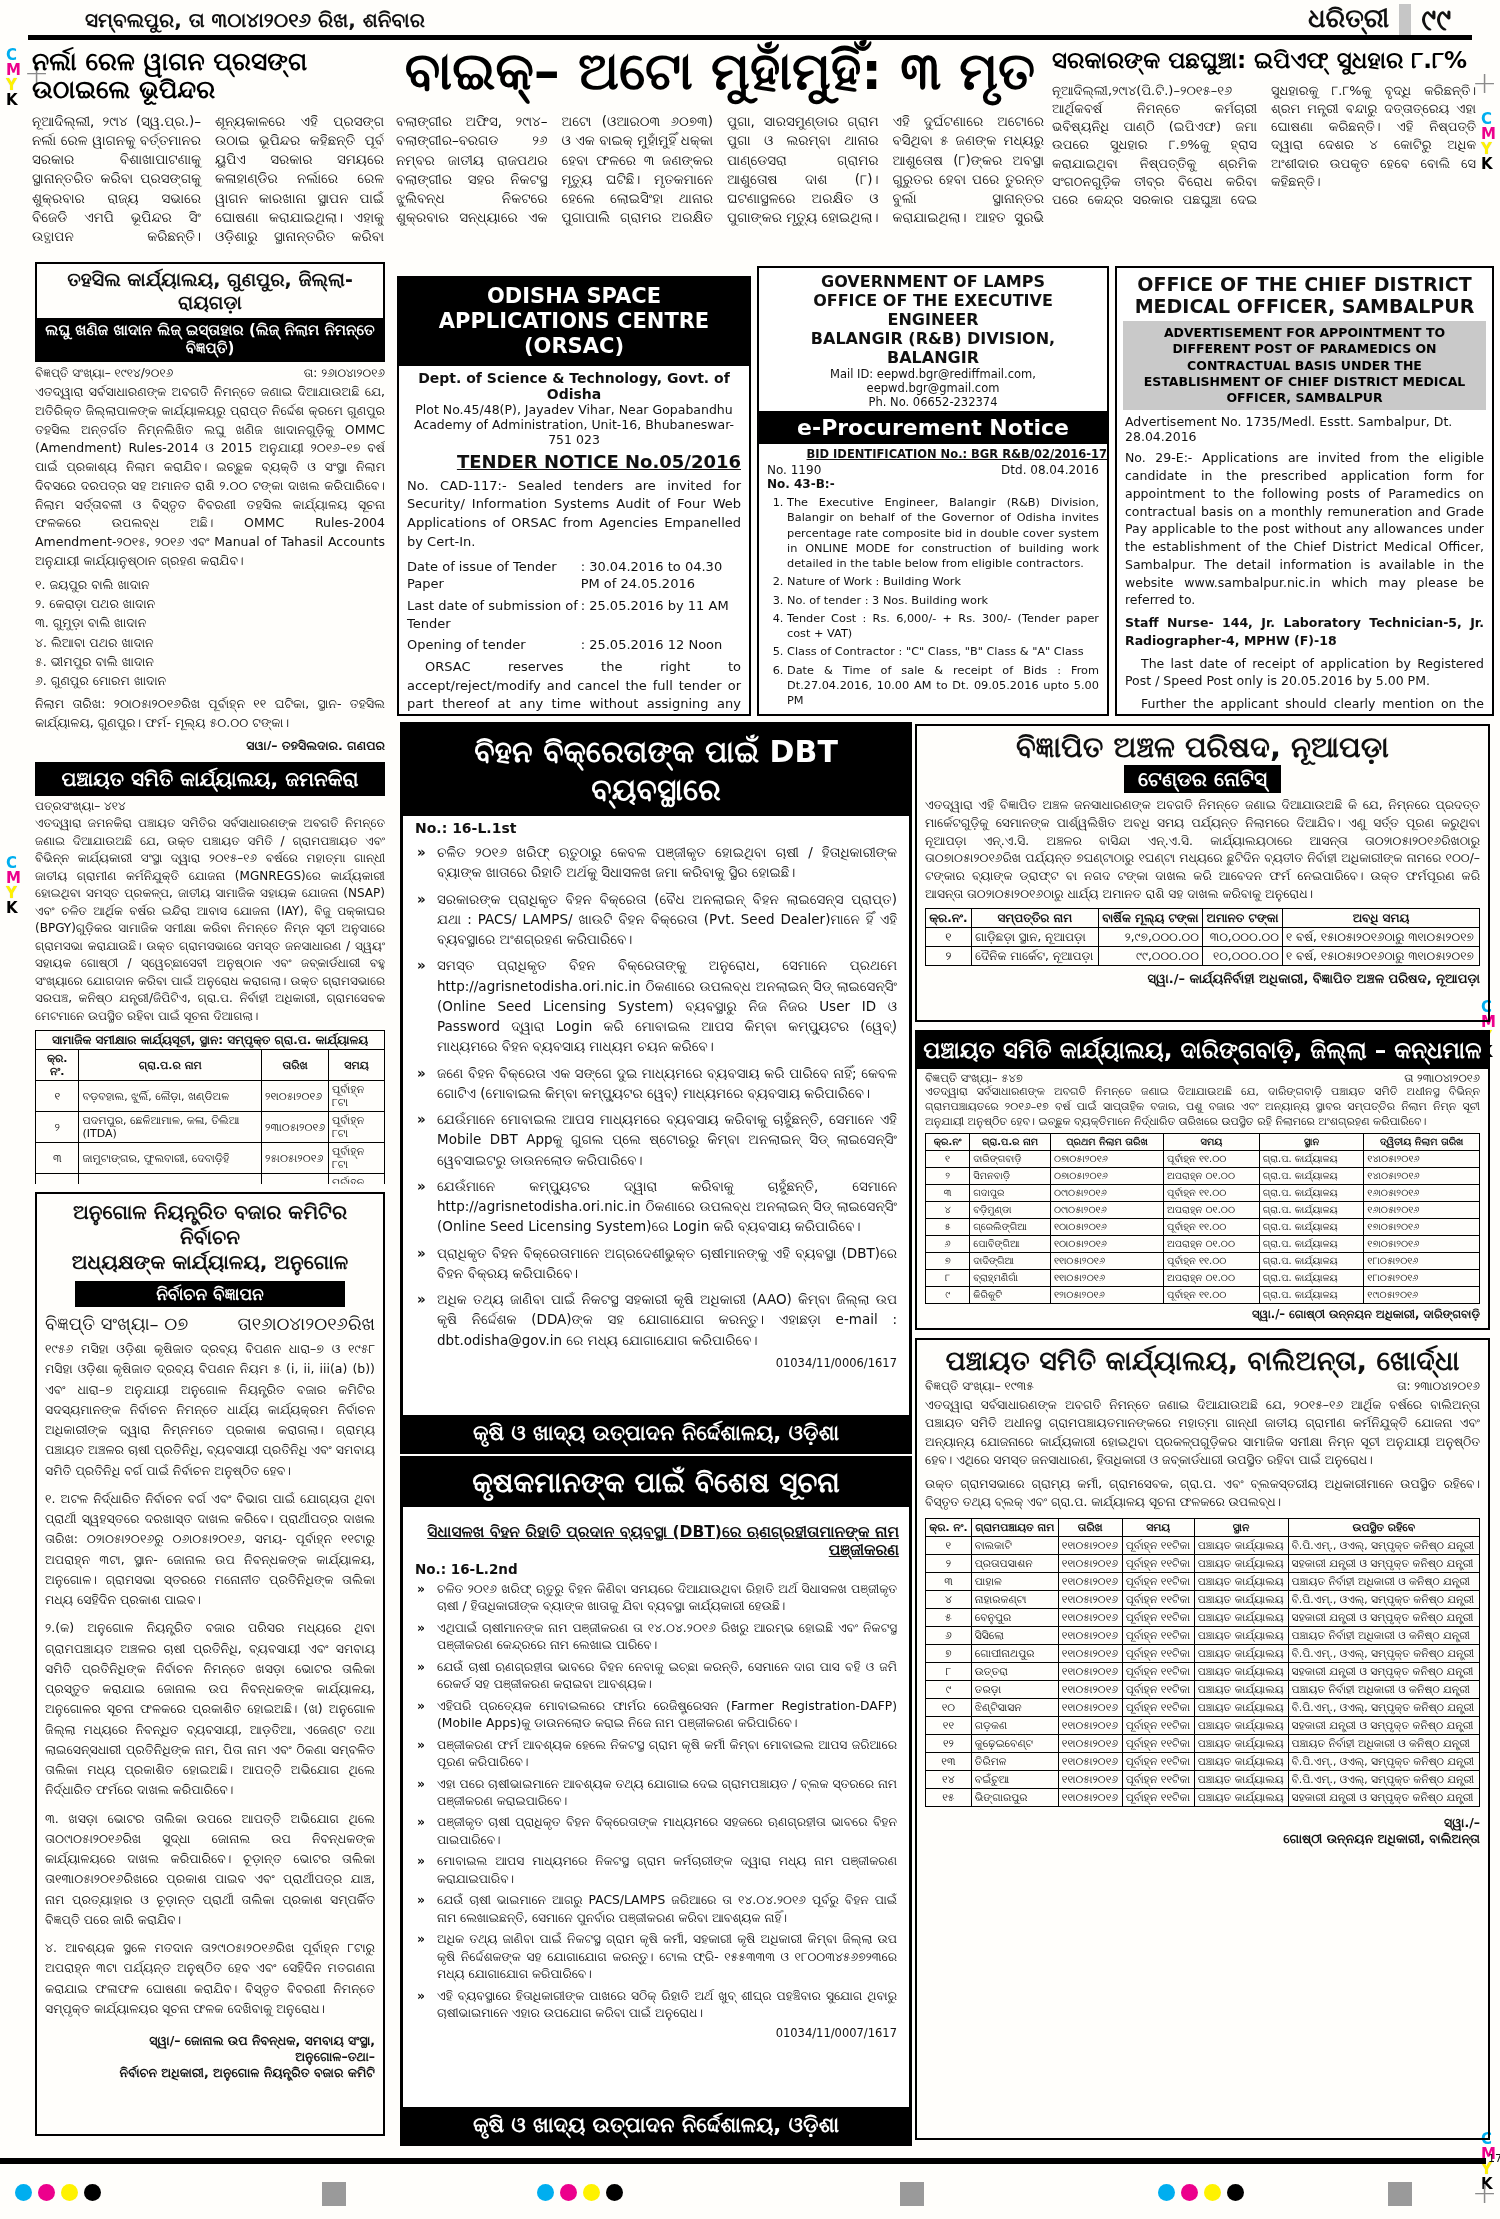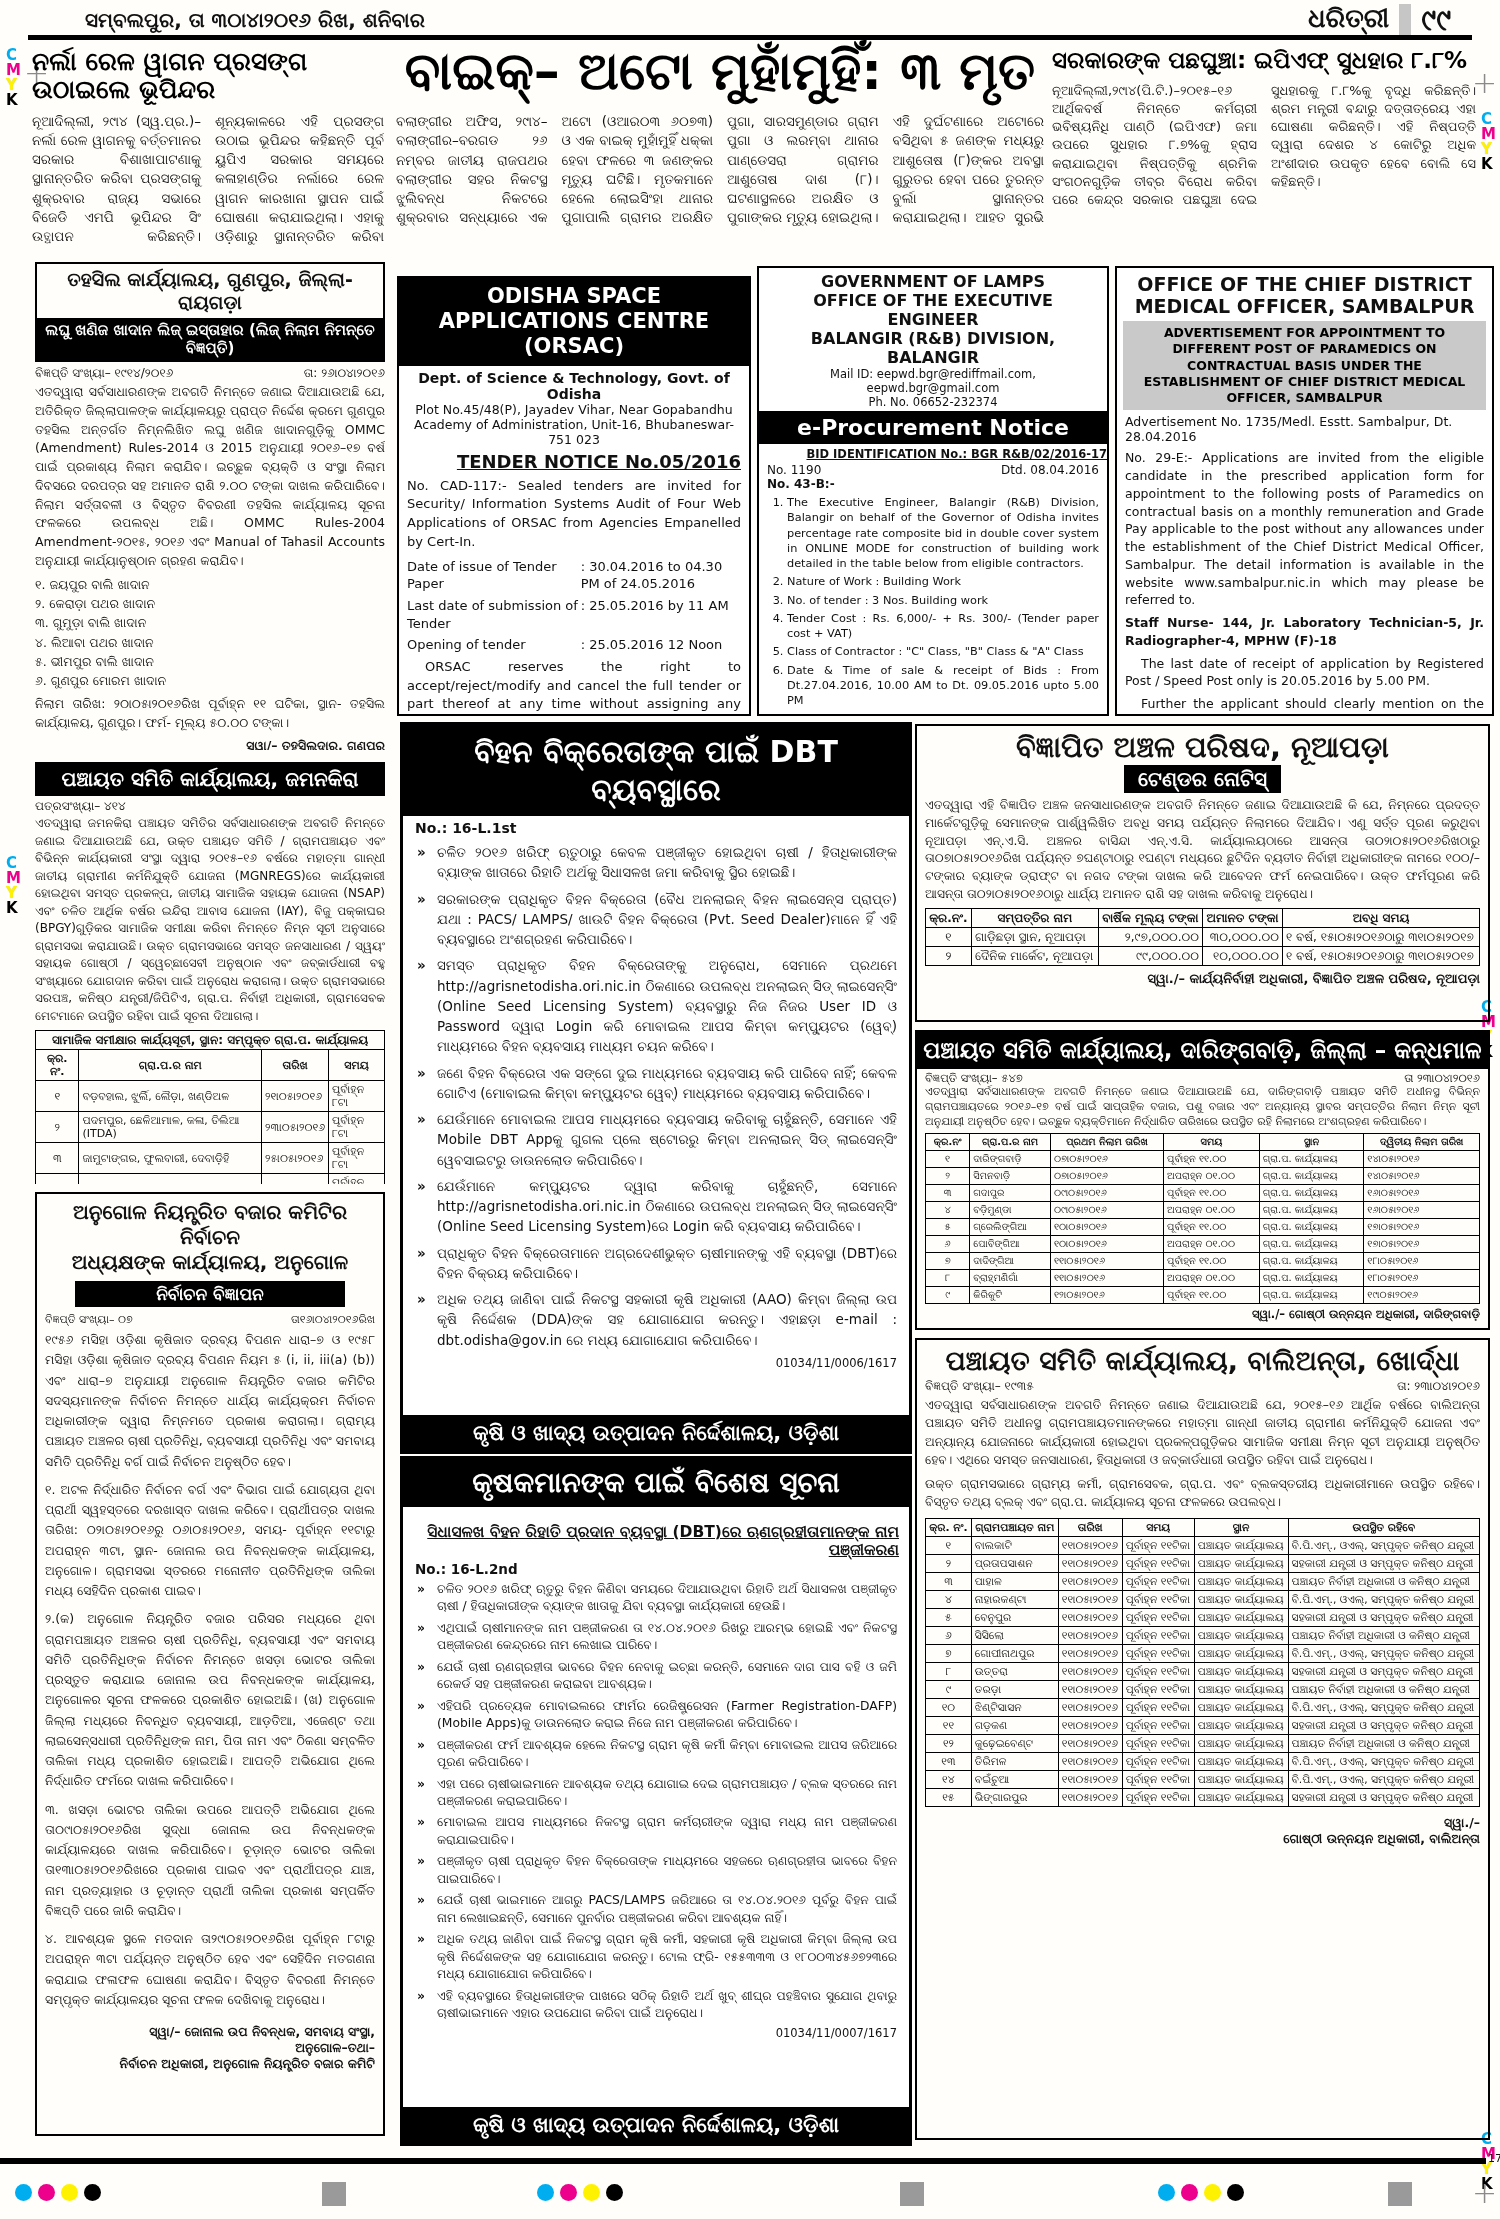--- a/index.html
+++ b/index.html
@@ -235,21 +235,21 @@
         </tr>
         </tbody>
     </table>
 
   </div>
 
   <div class="abs" style="left:35px;top:1192px;width:350px;height:944px;border:2px solid #000;padding:6px 8px;box-sizing:border-box;overflow:hidden;">
     <div class="ctr b" style="font-size:20px;line-height:1.25;">ଅନୁଗୋଳ ନିୟନ୍ତ୍ରିତ ବଜାର କମିଟିର ନିର୍ବାଚନ</div>
     <div class="ctr b" style="font-size:20px;line-height:1.25;">ଅଧ୍ୟକ୍ଷଙ୍କ କାର୍ଯ୍ୟାଳୟ, ଅନୁଗୋଳ</div>
     <div class="revbar" style="font-size:17px;padding:3px 0;margin:6px 30px;">ନିର୍ବାଚନ ବିଜ୍ଞାପନ</div>
-    <div class="metarow" style="font-size:11px;">
+    <div class="metarow" style="font-size:18px;">
       <span>ବିଜ୍ଞପ୍ତି ସଂଖ୍ୟା– ୦୭</span>
       <span>ତା୧୬ା୦୪ା୨୦୧୬ରିଖ</span>
     </div>
     <div class="just" style="font-size:12.5px;line-height:1.62;margin-top:4px;">୧୯୫୬ ମସିହା ଓଡ଼ିଶା କୃଷିଜାତ ଦ୍ରବ୍ୟ ବିପଣନ ଧାରା–୭ ଓ ୧୯୫୮ ମସିହା ଓଡ଼ିଶା କୃଷିଜାତ ଦ୍ରବ୍ୟ ବିପଣନ ନିୟମ ୫ (i, ii, iii(a) (b)) ଏବଂ ଧାରା–୭ ଅନୁଯାୟୀ ଅନୁଗୋଳ ନିୟନ୍ତ୍ରିତ ବଜାର କମିଟିର ସଦସ୍ୟମାନଙ୍କ ନିର୍ବାଚନ ନିମନ୍ତେ ଧାର୍ଯ୍ୟ କାର୍ଯ୍ୟକ୍ରମ ନିର୍ବାଚନ ଅଧିକାରୀଙ୍କ ଦ୍ୱାରା ନିମ୍ନମତେ ପ୍ରକାଶ କରାଗଲା। ଗ୍ରାମ୍ୟ ପଞ୍ଚାୟତ ଅଞ୍ଚଳର ଚାଷୀ ପ୍ରତିନିଧି, ବ୍ୟବସାୟୀ ପ୍ରତିନିଧି ଏବଂ ସମବାୟ ସମିତି ପ୍ରତିନିଧି ବର୍ଗ ପାଇଁ ନିର୍ବାଚନ ଅନୁଷ୍ଠିତ ହେବ।</div>
     <div class="just" style="font-size:12.5px;line-height:1.62;margin-top:8px;">୧.  ଅଟଳ ନିର୍ଦ୍ଧାରିତ ନିର୍ବାଚନ ବର୍ଗ ଏବଂ ବିଭାଗ ପାଇଁ ଯୋଗ୍ୟତା ଥିବା ପ୍ରାର୍ଥୀ ସ୍ୱହସ୍ତରେ ଦରଖାସ୍ତ ଦାଖଲ କରିବେ। ପ୍ରାର୍ଥୀପତ୍ର ଦାଖଲ ତାରିଖ: ୦୨ା୦୫ା୨୦୧୬ରୁ ୦୬ା୦୫ା୨୦୧୬, ସମୟ- ପୂର୍ବାହ୍ନ ୧୧ଟାରୁ ଅପରାହ୍ନ ୩ଟା, ସ୍ଥାନ- ଜୋନାଲ ଉପ ନିବନ୍ଧକଙ୍କ କାର୍ଯ୍ୟାଳୟ, ଅନୁଗୋଳ। ଗ୍ରାମସଭା ସ୍ତରରେ ମନୋନୀତ ପ୍ରତିନିଧିଙ୍କ ତାଲିକା ମଧ୍ୟ ସେହିଦିନ ପ୍ରକାଶ ପାଇବ।</div>
     <div class="just" style="font-size:12.5px;line-height:1.62;margin-top:8px;">୨.(କ)  ଅନୁଗୋଳ ନିୟନ୍ତ୍ରିତ ବଜାର ପରିସର ମଧ୍ୟରେ ଥିବା ଗ୍ରାମପଞ୍ଚାୟତ ଅଞ୍ଚଳର ଚାଷୀ ପ୍ରତିନିଧି, ବ୍ୟବସାୟୀ ଏବଂ ସମବାୟ ସମିତି ପ୍ରତିନିଧିଙ୍କ ନିର୍ବାଚନ ନିମନ୍ତେ ଖସଡ଼ା ଭୋଟର ତାଲିକା ପ୍ରସ୍ତୁତ କରାଯାଇ ଜୋନାଲ ଉପ ନିବନ୍ଧକଙ୍କ କାର୍ଯ୍ୟାଳୟ, ଅନୁଗୋଳର ସୂଚନା ଫଳକରେ ପ୍ରକାଶିତ ହୋଇଅଛି। (ଖ) ଅନୁଗୋଳ ଜିଲ୍ଲା ମଧ୍ୟରେ ନିବନ୍ଧିତ ବ୍ୟବସାୟୀ, ଆଡ଼ତିଆ, ଏଜେଣ୍ଟ ତଥା ଲାଇସେନ୍ସଧାରୀ ପ୍ରତିନିଧିଙ୍କ ନାମ, ପିତା ନାମ ଏବଂ ଠିକଣା ସମ୍ବଳିତ ତାଲିକା ମଧ୍ୟ ପ୍ରକାଶିତ ହୋଇଅଛି। ଆପତ୍ତି ଅଭିଯୋଗ ଥିଲେ ନିର୍ଦ୍ଧାରିତ ଫର୍ମରେ ଦାଖଲ କରିପାରିବେ।</div>
     <div class="just" style="font-size:12.5px;line-height:1.62;margin-top:8px;">୩.  ଖସଡ଼ା ଭୋଟର ତାଲିକା ଉପରେ ଆପତ୍ତି ଅଭିଯୋଗ ଥିଲେ ତା୦୯ା୦୫ା୨୦୧୬ରିଖ ସୁଦ୍ଧା ଜୋନାଲ ଉପ ନିବନ୍ଧକଙ୍କ କାର୍ଯ୍ୟାଳୟରେ ଦାଖଲ କରିପାରିବେ। ଚୂଡ଼ାନ୍ତ ଭୋଟର ତାଲିକା ତା୧୩ା୦୫ା୨୦୧୬ରିଖରେ ପ୍ରକାଶ ପାଇବ ଏବଂ ପ୍ରାର୍ଥୀପତ୍ର ଯାଞ୍ଚ, ନାମ ପ୍ରତ୍ୟାହାର ଓ ଚୂଡ଼ାନ୍ତ ପ୍ରାର୍ଥୀ ତାଲିକା ପ୍ରକାଶ ସମ୍ପର୍କିତ ବିଜ୍ଞପ୍ତି ପରେ ଜାରି କରାଯିବ।</div>
     <div class="just" style="font-size:12.5px;line-height:1.62;margin-top:8px;">୪.  ଆବଶ୍ୟକ ସ୍ଥଳେ ମତଦାନ ତା୨୯ା୦୫ା୨୦୧୬ରିଖ ପୂର୍ବାହ୍ନ ୮ଟାରୁ ଅପରାହ୍ନ ୩ଟା ପର୍ଯ୍ୟନ୍ତ ଅନୁଷ୍ଠିତ ହେବ ଏବଂ ସେହିଦିନ ମତଗଣନା କରାଯାଇ ଫଳାଫଳ ଘୋଷଣା କରାଯିବ। ବିସ୍ତୃତ ବିବରଣୀ ନିମନ୍ତେ ସମ୍ପୃକ୍ତ କାର୍ଯ୍ୟାଳୟର ସୂଚନା ଫଳକ ଦେଖିବାକୁ ଅନୁରୋଧ।</div>
     <div class="rt sig" style="font-size:12.5px;margin-top:14px;">ସ୍ୱା/– ଜୋନାଲ ଉପ ନିବନ୍ଧକ, ସମବାୟ ସଂସ୍ଥା,</div>
     <div class="rt sig" style="font-size:12.5px;">ଅନୁଗୋଳ–ତଥା–</div>
@@ -282,22 +282,22 @@
     <div class="ctr b urule" style="font-size:15.5px;padding:16px 10px 0 10px;">ସିଧାସଳଖ ବିହନ ରିହାତି ପ୍ରଦାନ ବ୍ୟବସ୍ଥା (DBT)ରେ ଋଣଗ୍ରହୀତାମାନଙ୍କ ନାମ ପଞ୍ଜୀକରଣ</div>
     <div style="padding:2px 12px;">
       <div class="b" style="font-size:13.5px;">No.: 16-L.2nd</div>
       <div>
           <div class="bullet just" style="font-size:12.3px;line-height:1.42;margin:4px 0;">ଚଳିତ ୨୦୧୬ ଖରିଫ୍ ଋତୁରୁ ବିହନ କିଣିବା ସମୟରେ ଦିଆଯାଉଥିବା ରିହାତି ଅର୍ଥ ସିଧାସଳଖ ପଞ୍ଜୀକୃତ ଚାଷୀ / ହିତାଧିକାରୀଙ୍କ ବ୍ୟାଙ୍କ ଖାତାକୁ ଯିବା ବ୍ୟବସ୍ଥା କାର୍ଯ୍ୟକାରୀ ହେଉଛି।</div>
           <div class="bullet just" style="font-size:12.3px;line-height:1.42;margin:4px 0;">ଏଥିପାଇଁ ଚାଷୀମାନଙ୍କ ନାମ ପଞ୍ଜୀକରଣ ତା ୧୪.୦୪.୨୦୧୬ ରିଖରୁ ଆରମ୍ଭ ହୋଇଛି ଏବଂ ନିକଟସ୍ଥ ପଞ୍ଜୀକରଣ କେନ୍ଦ୍ରରେ ନାମ ଲେଖାଇ ପାରିବେ।</div>
           <div class="bullet just" style="font-size:12.3px;line-height:1.42;margin:4px 0;">ଯେଉଁ ଚାଷୀ ଋଣଗ୍ରହୀତା ଭାବରେ ବିହନ ନେବାକୁ ଇଚ୍ଛା କରନ୍ତି, ସେମାନେ ଦାଗ ପାସ ବହି ଓ ଜମି ରେକର୍ଡ ସହ ପଞ୍ଜୀକରଣ କରାଇବା ଆବଶ୍ୟକ।</div>
           <div class="bullet just" style="font-size:12.3px;line-height:1.42;margin:4px 0;">ଏହିପରି ପ୍ରତ୍ୟେକ ମୋବାଇଲରେ ଫାର୍ମର ରେଜିଷ୍ଟ୍ରେସନ (Farmer Registration-DAFP) (Mobile Apps)କୁ ଡାଉନଲୋଡ କରାଇ ନିଜେ ନାମ ପଞ୍ଜୀକରଣ କରିପାରିବେ।</div>
           <div class="bullet just" style="font-size:12.3px;line-height:1.42;margin:4px 0;">ପଞ୍ଜୀକରଣ ଫର୍ମ ଆବଶ୍ୟକ ହେଲେ ନିକଟସ୍ଥ ଗ୍ରାମ କୃଷି କର୍ମୀ କିମ୍ବା ମୋବାଇଲ ଆପସ ଜରିଆରେ ପୂରଣ କରିପାରିବେ।</div>
           <div class="bullet just" style="font-size:12.3px;line-height:1.42;margin:4px 0;">ଏହା ପରେ ଚାଷୀଭାଇମାନେ ଆବଶ୍ୟକ ତଥ୍ୟ ଯୋଗାଇ ଦେଇ ଗ୍ରାମପଞ୍ଚାୟତ / ବ୍ଲକ ସ୍ତରରେ ନାମ ପଞ୍ଜୀକରଣ କରାଇପାରିବେ।</div>
+          <div class="bullet just" style="font-size:12.3px;line-height:1.42;margin:4px 0;">ପଞ୍ଜୀକୃତ ଚାଷୀ ପ୍ରାଧିକୃତ ବିହନ ବିକ୍ରେତାଙ୍କ ମାଧ୍ୟମରେ ସହଜରେ ଋଣଗ୍ରହୀତା ଭାବରେ ବିହନ ପାଇପାରିବେ।</div>
           <div class="bullet just" style="font-size:12.3px;line-height:1.42;margin:4px 0;">ମୋବାଇଲ ଆପସ ମାଧ୍ୟମରେ ନିକଟସ୍ଥ ଗ୍ରାମ କର୍ମଚାରୀଙ୍କ ଦ୍ୱାରା ମଧ୍ୟ ନାମ ପଞ୍ଜୀକରଣ କରାଯାଇପାରିବ।</div>
-          <div class="bullet just" style="font-size:12.3px;line-height:1.42;margin:4px 0;">ପଞ୍ଜୀକୃତ ଚାଷୀ ପ୍ରାଧିକୃତ ବିହନ ବିକ୍ରେତାଙ୍କ ମାଧ୍ୟମରେ ସହଜରେ ଋଣଗ୍ରହୀତା ଭାବରେ ବିହନ ପାଇପାରିବେ।</div>
           <div class="bullet just" style="font-size:12.3px;line-height:1.42;margin:4px 0;">ଯେଉଁ ଚାଷୀ ଭାଇମାନେ ଆଗରୁ PACS/LAMPS ଜରିଆରେ ତା ୧୪.୦୪.୨୦୧୬ ପୂର୍ବରୁ ବିହନ ପାଇଁ ନାମ ଲେଖାଇଛନ୍ତି, ସେମାନେ ପୁନର୍ବାର ପଞ୍ଜୀକରଣ କରିବା ଆବଶ୍ୟକ ନାହିଁ।</div>
           <div class="bullet just" style="font-size:12.3px;line-height:1.42;margin:4px 0;">ଅଧିକ ତଥ୍ୟ ଜାଣିବା ପାଇଁ ନିକଟସ୍ଥ ଗ୍ରାମ କୃଷି କର୍ମୀ, ସହକାରୀ କୃଷି ଅଧିକାରୀ କିମ୍ବା ଜିଲ୍ଲା ଉପ କୃଷି ନିର୍ଦ୍ଦେଶକଙ୍କ ସହ ଯୋଗାଯୋଗ କରନ୍ତୁ। ଟୋଲ ଫ୍ରି- ୧୫୫୩୩୩ ଓ ୧୮୦୦୩୪୫୬୭୨୩ରେ ମଧ୍ୟ ଯୋଗାଯୋଗ କରିପାରିବେ।</div>
           <div class="bullet just" style="font-size:12.3px;line-height:1.42;margin:4px 0;">ଏହି ବ୍ୟବସ୍ଥାରେ ହିତାଧିକାରୀଙ୍କ ପାଖରେ ସଠିକ୍ ରିହାତି ଅର୍ଥ ଖୁବ୍ ଶୀଘ୍ର ପହଞ୍ଚିବାର ସୁଯୋଗ ଥିବାରୁ ଚାଷୀଭାଇମାନେ ଏହାର ଉପଯୋଗ କରିବା ପାଇଁ ଅନୁରୋଧ।</div>
         </div>
       <div class="rt code">01034/11/0007/1617</div>
     </div>
     <div class="revbar" style="font-size:21px;padding:6px 0;position:absolute;bottom:0;left:0;right:0;">କୃଷି ଓ ଖାଦ୍ୟ ଉତ୍ପାଦନ ନିର୍ଦ୍ଦେଶାଳୟ, ଓଡ଼ିଶା</div>
   </div>
 
   <div class="abs" style="left:915px;top:724px;width:575px;height:298px;border:2px solid #000;padding:4px 8px;box-sizing:border-box;overflow:hidden;">

